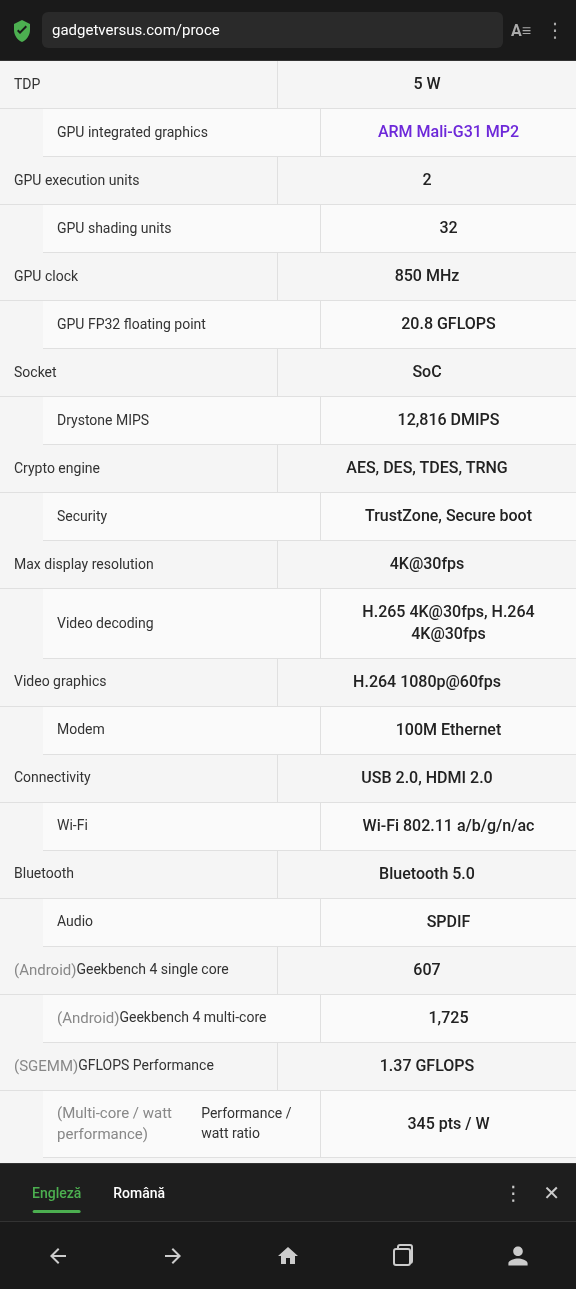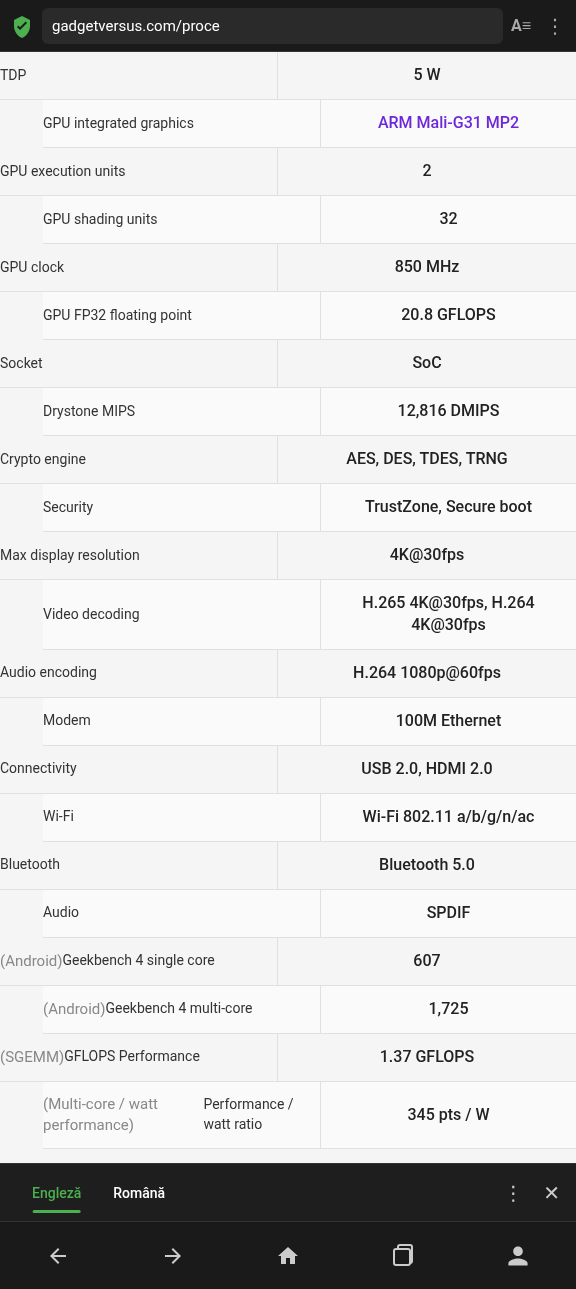--- a/index.html
+++ b/index.html
@@ -9,21 +9,21 @@
       font-family: -apple-system, BlinkMacSystemFont, 'Roboto', sans-serif;
       width: 576px;
       min-height: 1289px;
       display: flex;
       flex-direction: column;
     }
 
     
     .browser-bar {
       background: #1a1a1a;
-      height: 52px;
+      height: 61px;
       display: flex;
       align-items: center;
       padding: 0 10px;
       gap: 8px;
       border-bottom: 1px solid #333;
     }
     .shield-icon {
       width: 24px;
       height: 24px;
       color: #4caf50;
@@ -61,21 +61,21 @@
       border-bottom: 1px solid #e0e0e0;
       min-height: 48px;
     }
     .spec-row.highlight {
       background: #fafafa;
       margin-left: 43px;
     }
     .spec-label {
       width: 278px;
       min-width: 278px;
-      padding: 12px 0;
+      padding: 12px 14px;
       font-size: 14px;
       color: #333;
       display: flex;
       align-items: center;
       border-right: 1px solid #e0e0e0;
       line-height: 1.4;
     }
     .spec-label .sub-label {
       font-size: 15px;
       color: #888;
@@ -220,21 +220,21 @@
       </div>
       <div class="spec-row">
         <div class="spec-label">Max display resolution</div>
         <div class="spec-value">4K@30fps</div>
       </div>
       <div class="spec-row highlight">
         <div class="spec-label">Video decoding</div>
         <div class="spec-value">H.265 4K@30fps, H.264 4K@30fps</div>
       </div>
       <div class="spec-row">
-        <div class="spec-label">Audio encoding</div>
+        <div class="spec-label">Video graphics</div>
         <div class="spec-value">H.264 1080p@60fps</div>
       </div>
       <div class="spec-row highlight">
         <div class="spec-label">Modem</div>
         <div class="spec-value">100M Ethernet</div>
       </div>
       <div class="spec-row">
         <div class="spec-label">Connectivity</div>
         <div class="spec-value">USB 2.0, HDMI 2.0</div>
       </div>

